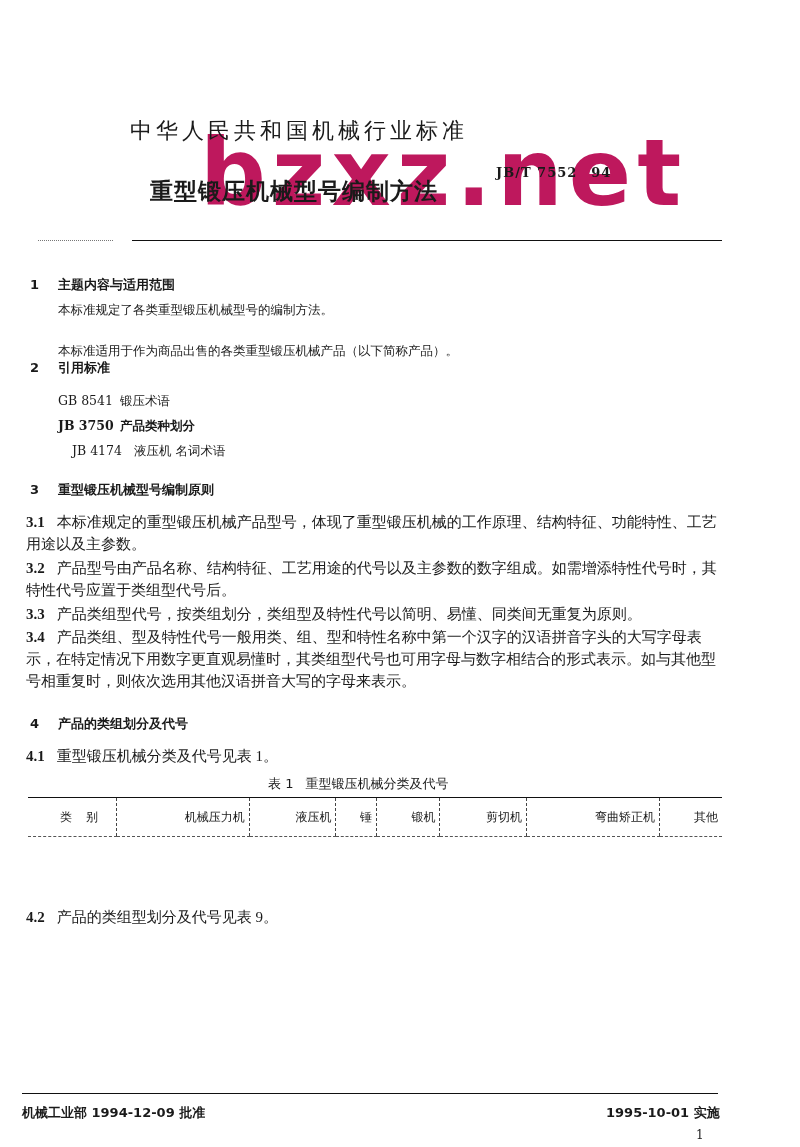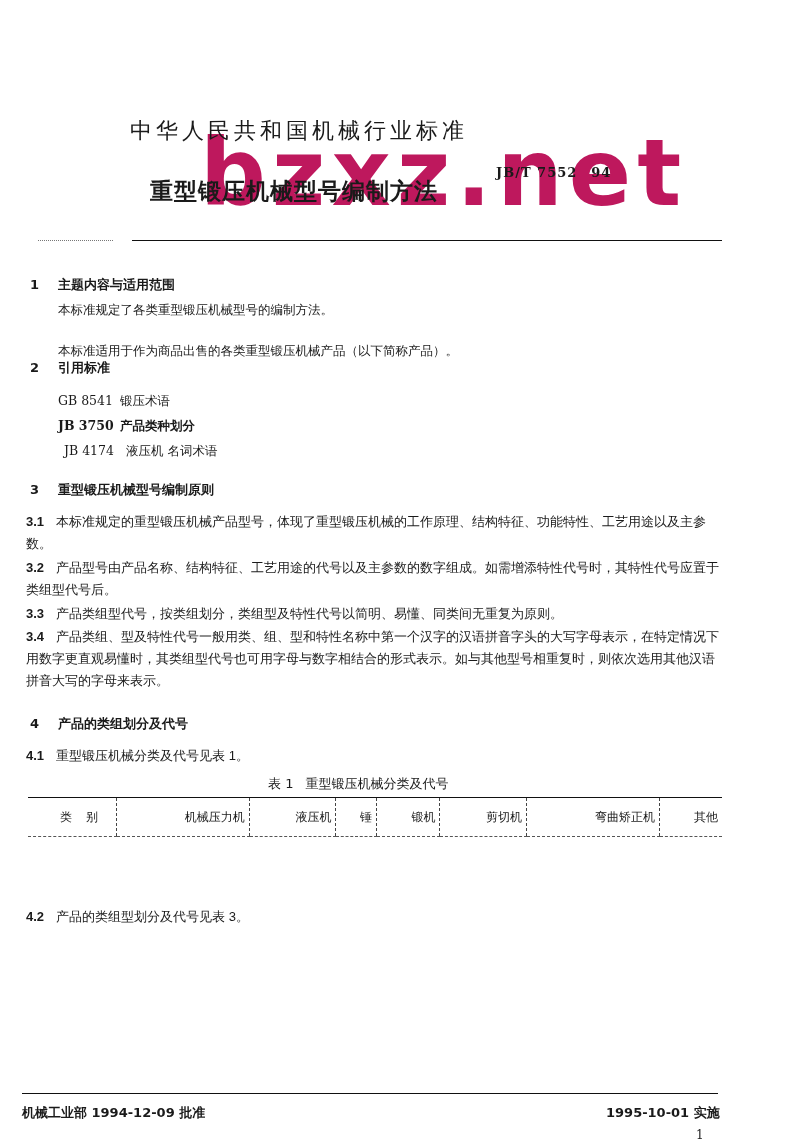--- a/index.html
+++ b/index.html
@@ -21,21 +21,21 @@
     .rule { height: 0; border-top: 1.6px solid #111; }
     .rule-top { left: 132px; top: 240px; width: 590px; }
     .rule-top-left { left: 38px; top: 240px; width: 75px; border-top: 1.6px dotted #777; }
 
     .sec { font-family: "DejaVu Sans", sans-serif; font-weight: bold; font-size: 13px; }
     .sec .num { display: inline-block; width: 28px; }
     .para { font-family: "DejaVu Sans", sans-serif; font-size: 12.5px; line-height: 22px; }
     .refrow { font-family: "DejaVu Sans", sans-serif; font-size: 12.5px; }
     .refrow .code { display: inline-block; width: 62px; font-family: "DejaVu Serif", serif; }
 
-    .sub { font-family: Liberation Sans, sans-serif; font-size: 13px; line-height: 22px; width: 700px; }
+    .sub { font-family: Liberation Serif, serif; font-size: 15px; line-height: 22px; width: 700px; }
     .sub .sn { font-weight: bold; margin-right: 12px; }
 
     .tcap { left: 268px; top: 775px; font-family: "DejaVu Sans", sans-serif; font-size: 13px; }
     .tcap .tn { margin-right: 12px; }
 
     table.t1 { position: absolute; left: 28px; top: 797px; width: 694px; border-collapse: collapse; font-family: "DejaVu Sans", sans-serif; font-size: 12px; }
     table.t1 td { height: 38px; text-align: right; border-left: 1px dashed #444; padding: 0 4px; }
     table.t1 td:first-child { border-left: none; }
     table.t1 tr.r1 td { border-top: 1.6px solid #111; border-bottom: 1px dashed #555; }
     table.t1 tr.r2 td { border-bottom: 1.6px solid #111; }
@@ -68,21 +68,21 @@
 
 <div class="abs sec" style="left:30px; top:359px;">
   <span class="num">2</span><span>引用标准</span>
 </div>
 <div class="abs refrow" style="left:58px; top:393px;">
   <span class="code">GB 8541</span><span>锻压术语</span>
 </div>
 <div class="abs refrow" style="left:58px; top:418px;font-weight:bold;">
   <span class="code">JB 3750</span><span>产品类种划分</span>
 </div>
-<div class="abs refrow" style="left:64px; top:443px;">
+<div class="abs refrow" style="left:72px; top:443px;">
   <span class="code">JB 4174</span><span>液压机  名词术语</span>
 </div>
 
 <div class="abs sec" style="left:30px; top:481px;">
   <span class="num">3</span><span>重型锻压机械型号编制原则</span>
 </div>
 <div class="abs sub" style="left:26px; top:511px;">
   <span class="sn">3.1</span><span>本标准规定的重型锻压机械产品型号，体现了重型锻压机械的工作原理、结构特征、功能特性、工艺用途以及主参数。</span>
 </div>
 <div class="abs sub" style="left:26px; top:557px;">
@@ -115,19 +115,19 @@
     <td>锤</td>
     <td>锻机</td>
     <td>剪切机</td>
     <td>弯曲矫正机</td>
     <td>其他</td>
   </tr>
 </tbody>
   </table>
 
 <div class="abs sub" style="left:26px; top:906px;">
-  <span class="sn">4.2</span><span>产品的类组型划分及代号见表 3。</span>
+  <span class="sn">4.2</span><span>产品的类组型划分及代号见表 9。</span>
 </div>
 
 <div class="abs rule rule-bot"></div>
 <div class="abs foot-l">机械工业部 1994-12-09 批准</div>
 <div class="abs foot-r">1995-10-01 实施</div>
 <div class="abs page-no">1</div>
 
 </body></html>

